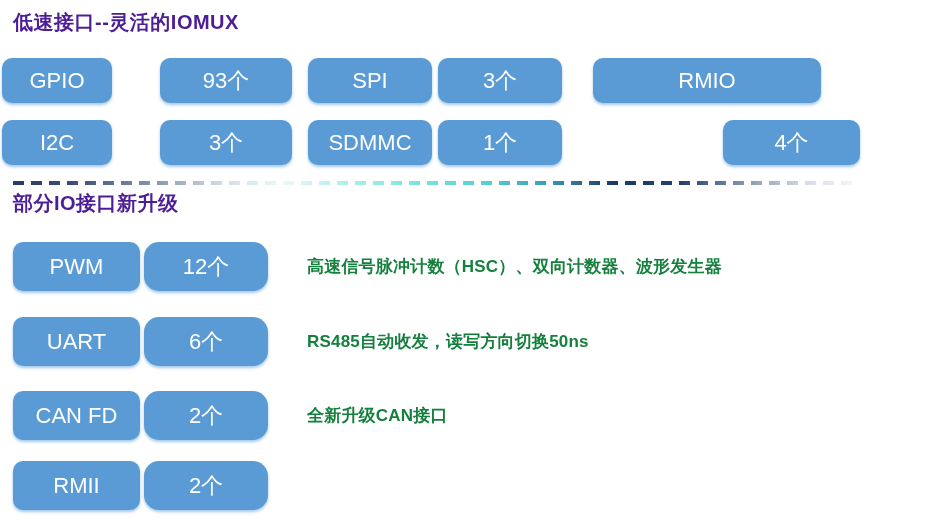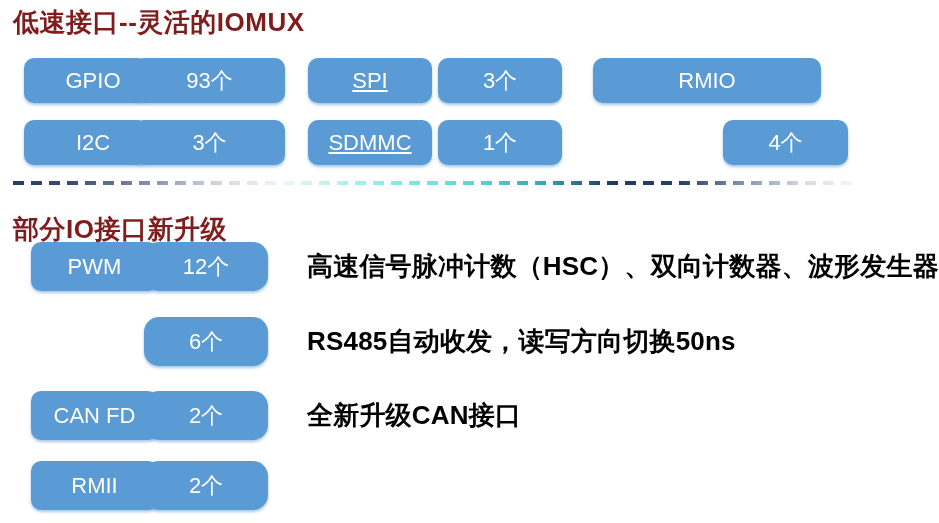--- a/index.html
+++ b/index.html
@@ -5,51 +5,51 @@
   html,body{margin:0;padding:0;background:#ffffff;}
   .slide{
     position:relative;
     width:939px;height:523px;
     background:#ffffff;
     overflow:hidden;
     font-family:"Liberation Sans","DejaVu Sans",sans-serif;
   }
   .title{
     position:absolute;left:13px;
-    color:#7f1d1d;font-weight:700;font-size:26px;line-height:30px;
+    color:#4c1d95;font-weight:700;font-size:20px;line-height:30px;
     letter-spacing:0.5px;white-space:nowrap;
   }
   .title.t1{top:7px;}
-  .title.t2{top:214px;}
+  .title.t2{top:188px;}
   .box{
     position:absolute;height:45px;
     background:#5b9bd5;border-radius:10px;
     color:#ffffff;font-size:22px;
     display:flex;align-items:center;justify-content:center;
     box-shadow:0 2px 3px rgba(91,155,213,0.55);
     white-space:nowrap;
   }
   
   .r1{top:58px;} .r2{top:120px;}
-  .c1{left:24px;width:110px;padding-left:14px;}
-  .c2{left:134px;width:151px;}
-  .c3{left:308px;width:124px;text-decoration:underline;}
+  .c1{left:2px;width:110px;}
+  .c2{left:160px;width:132px;}
+  .c3{left:308px;width:124px;}
   .c4{left:438px;width:124px;}
   .c5{left:593px;width:125px;}
-  .c6{left:723px;width:125px;}
+  .c6{left:723px;width:137px;}
   .c5w{left:593px;width:228px;}
   
   .bbox{height:49px;}
   .b1{top:242px;} .b2{top:317px;} .b3{top:391px;} .b4{top:461px;}
-  .bl{left:13px;width:127px;margin-left:18px;}
+  .bl{left:13px;width:127px;}
   .bc{left:144px;width:124px;border-radius:15px;}
   .desc{
     position:absolute;left:307px;height:49px;
     display:flex;align-items:center;
-    color:#000000;font-weight:700;font-size:26px;
+    color:#15803d;font-weight:700;font-size:17px;
     white-space:nowrap;letter-spacing:0.2px;
   }
   .divider{
     position:absolute;left:13px;top:181px;width:845px;height:4px;
     background:linear-gradient(90deg,
       #243c66 0%,
       #3e4c76 7%,
       #8d97b0 17%,
       #d7dce6 25%,
       #eaf8f6 32%,
@@ -86,20 +86,21 @@
   <div class="box r2 c6">4个</div>
 
   <div class="divider"></div>
 
   <div class="title t2">部分IO接口新升级</div>
 
   <div class="box bbox b1 bl">PWM</div>
   <div class="box bbox b1 bc">12个</div>
   <div class="desc b1">高速信号脉冲计数（HSC）、双向计数器、波形发生器</div>
 
+  <div class="box bbox b2 bl">UART</div>
   <div class="box bbox b2 bc">6个</div>
   <div class="desc b2">RS485自动收发，读写方向切换50ns</div>
 
   <div class="box bbox b3 bl">CAN FD</div>
   <div class="box bbox b3 bc">2个</div>
   <div class="desc b3">全新升级CAN接口</div>
 
   <div class="box bbox b4 bl">RMII</div>
   <div class="box bbox b4 bc">2个</div>
 

